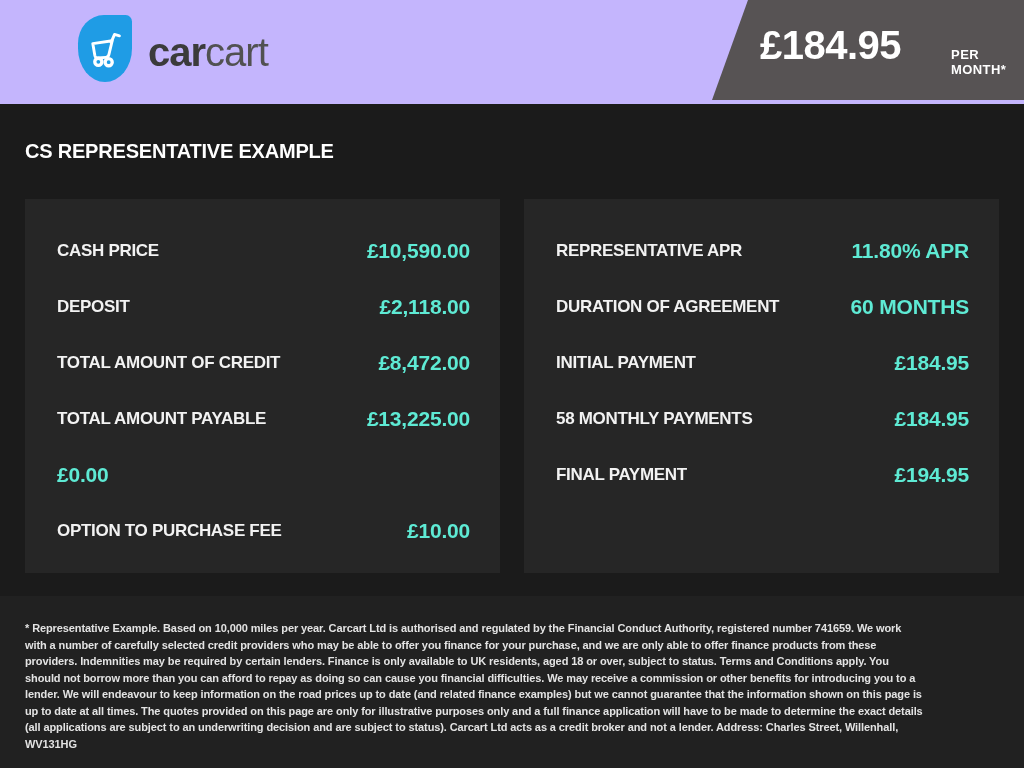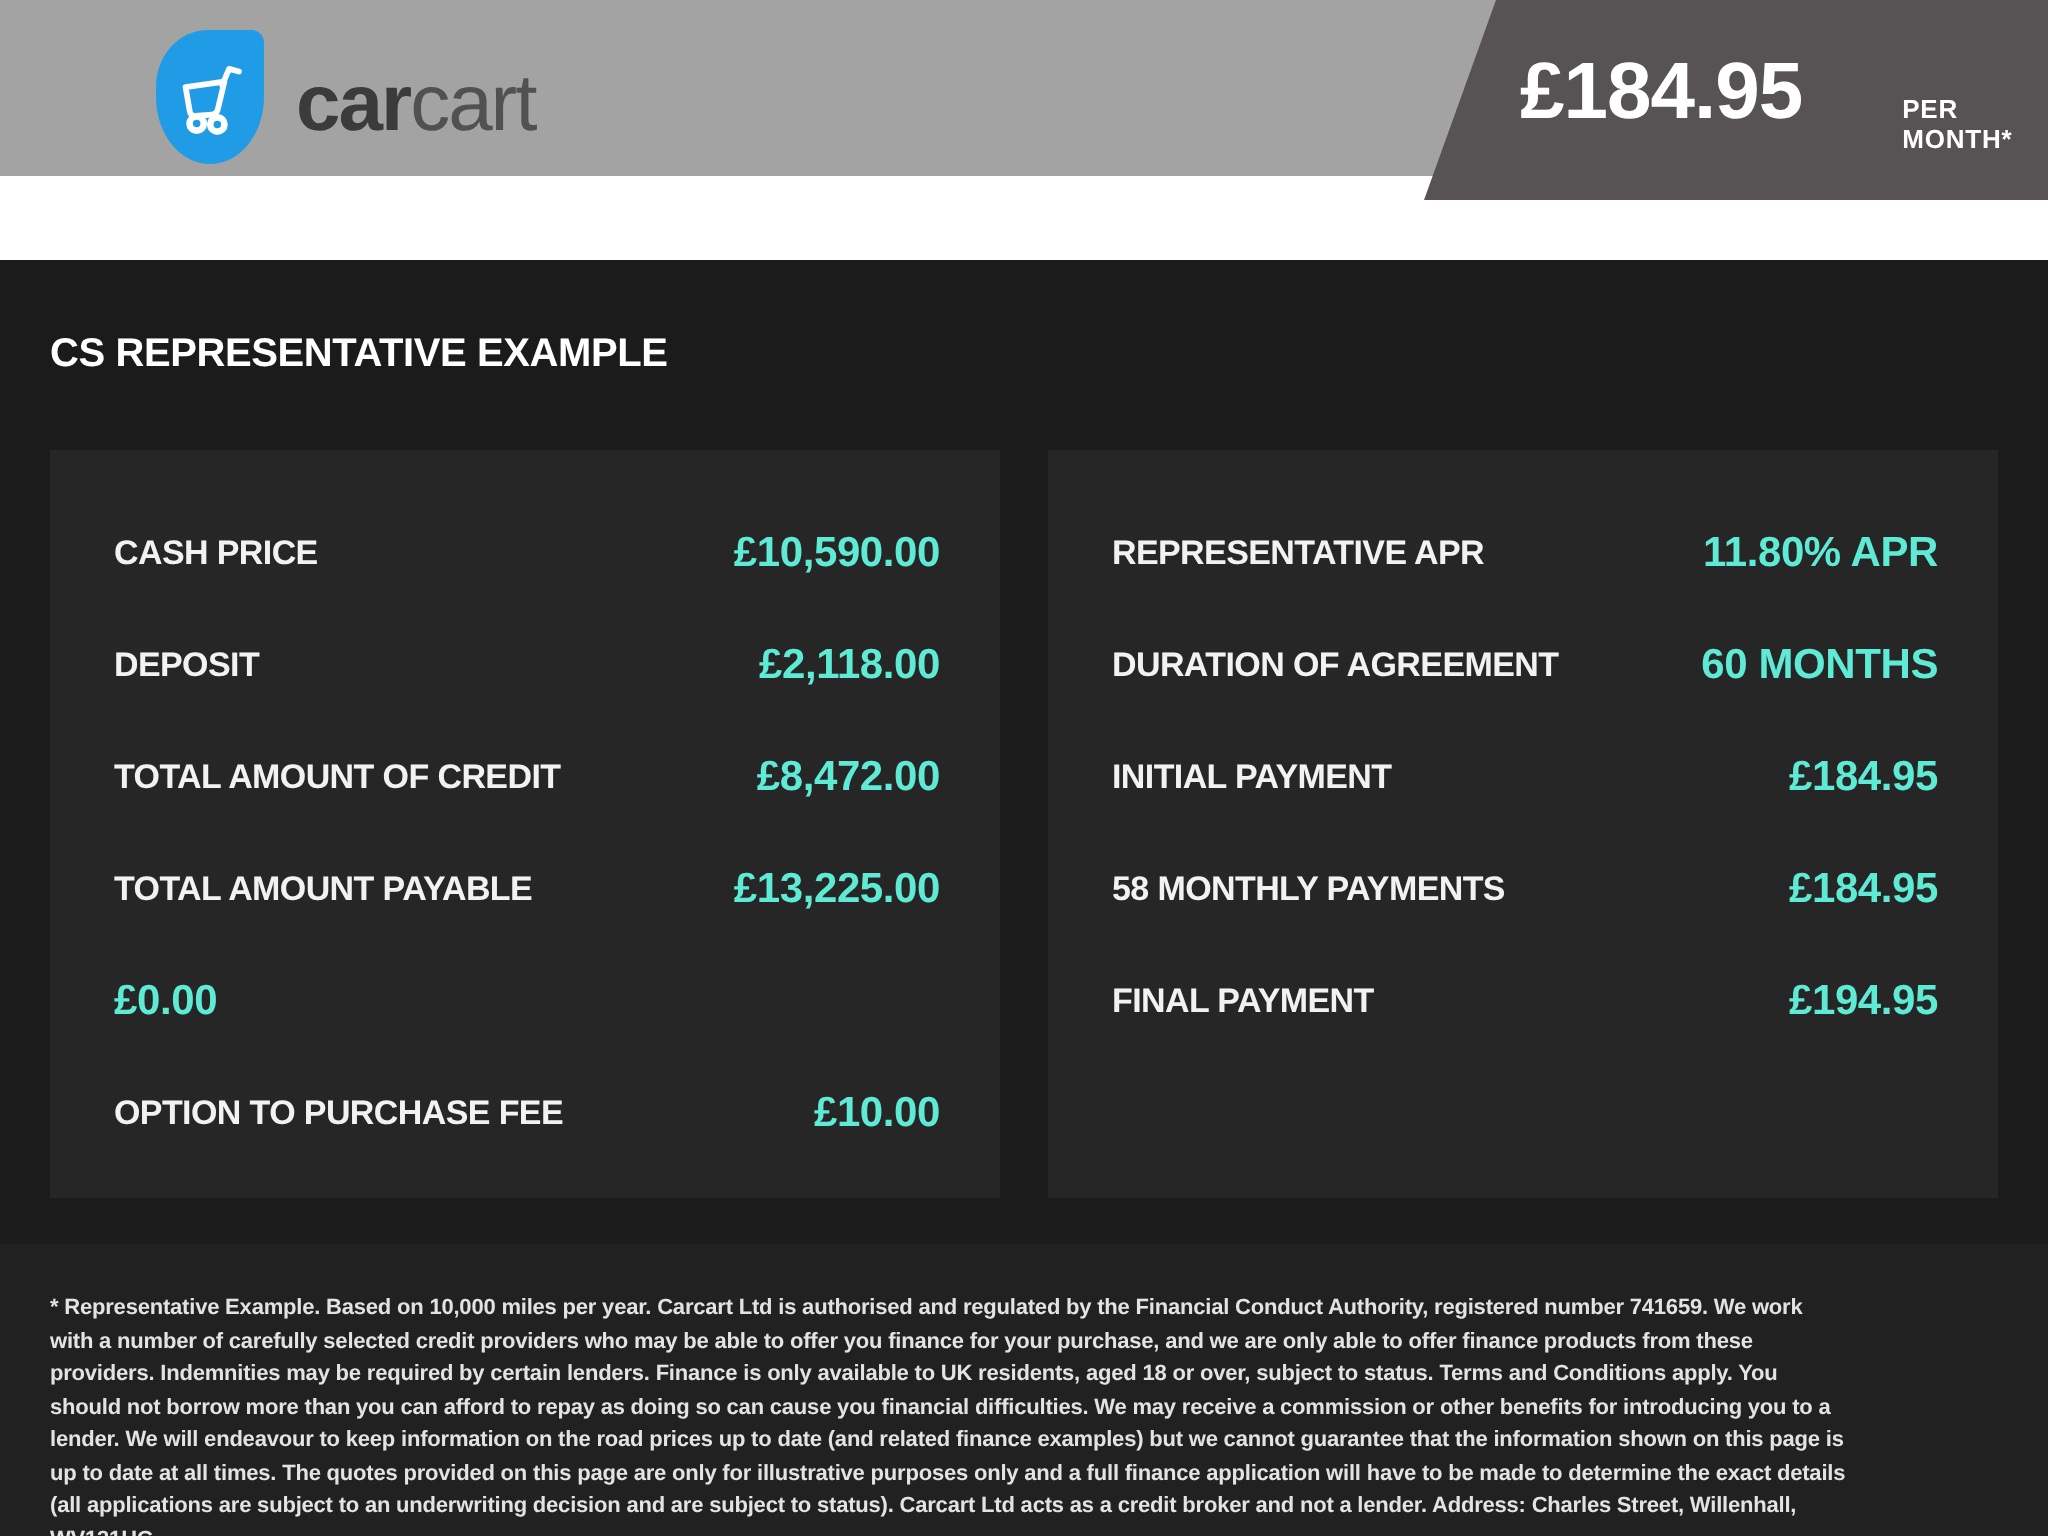--- a/index.html
+++ b/index.html
@@ -3,21 +3,21 @@
 <meta charset="utf-8">
 <style>
   * { margin:0; padding:0; box-sizing:border-box; }
   html,body { background:#ffffff; }
   .page {
     position:relative; width:1024px; height:768px; overflow:hidden;
     font-family:"Liberation Sans", sans-serif; background:#ffffff;
   }
 
   
-  .header { position:relative; height:88px; background:#a3a3a3; }
+  .header { position:relative; height:104px; background:#c4b5fd; }
   .logo { position:absolute; left:78px; top:15px; display:flex; align-items:center; }
   .logo-mark {
     position:relative; width:54px; height:67px; background:#1f9ce5;
     border-radius:50% 12% 52% 52% / 44% 10% 52% 52%;
   }
   .logo-mark svg { position:absolute; left:7px; top:13px; }
   .logo-text { margin-left:16px; font-size:40px; letter-spacing:-1px; line-height:1; padding-top:6px; }
   .logo-text .car  { font-weight:700; color:#3b3b3b; }
   .logo-text .cart { font-weight:400; color:#515151; }
 
@@ -25,21 +25,21 @@
     position:absolute; top:0; right:0; width:312px; height:100px;
     background:#575354;
     clip-path:polygon(36px 0, 312px 0, 312px 100px, 0 100px);
     display:flex; align-items:center; padding-left:48px; color:#ffffff;
   }
   .price-banner .inner { display:flex; align-items:baseline; }
   .price-amount { font-size:40px; font-weight:700; letter-spacing:-0.5px; }
   .price-per { font-size:13px; font-weight:700; margin-left:14px; letter-spacing:0.4px;padding-left:36px; }
 
   
-  .example-section { height:492px; background:#1b1b1b; padding:0 25px;margin-top:42px; }
+  .example-section { height:492px; background:#1b1b1b; padding:0 25px; }
   .section-title {
     padding-top:36px; color:#ffffff; font-size:20px; font-weight:700;
     letter-spacing:-0.2px;
   }
   .cards { display:flex; gap:24px; margin-top:36px; }
   .card {
     width:475px; height:374px; background:#262626;
     padding:24px 30px 0 32px;
   }
   .finance-row {

